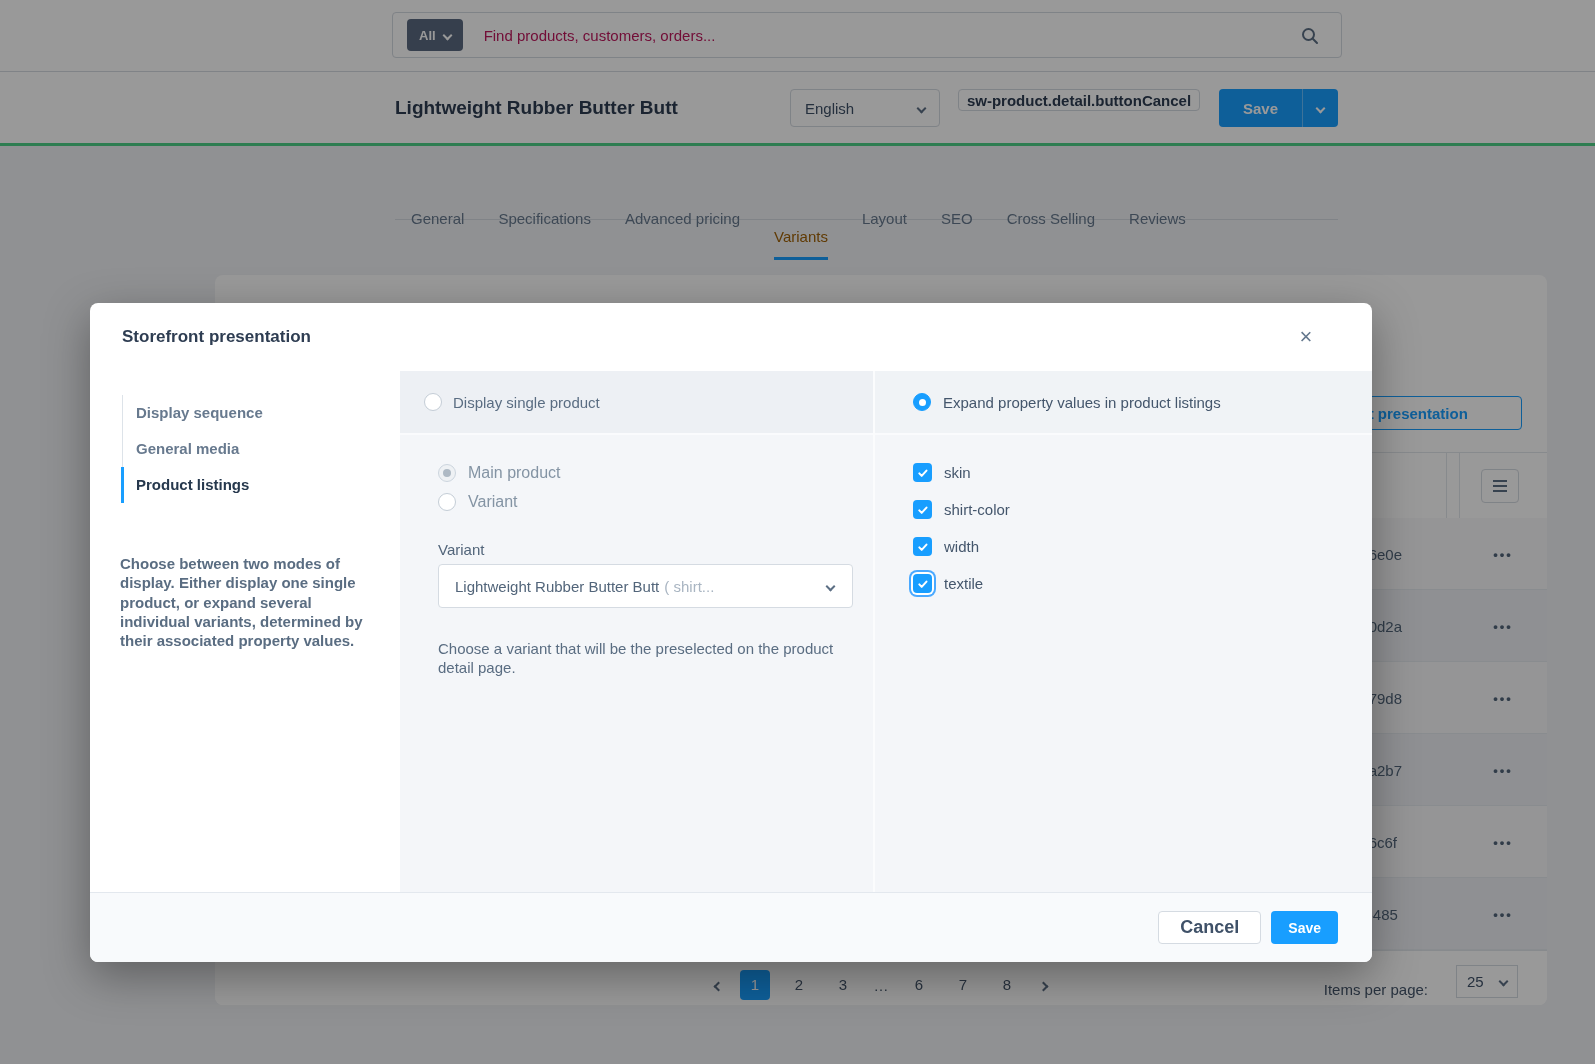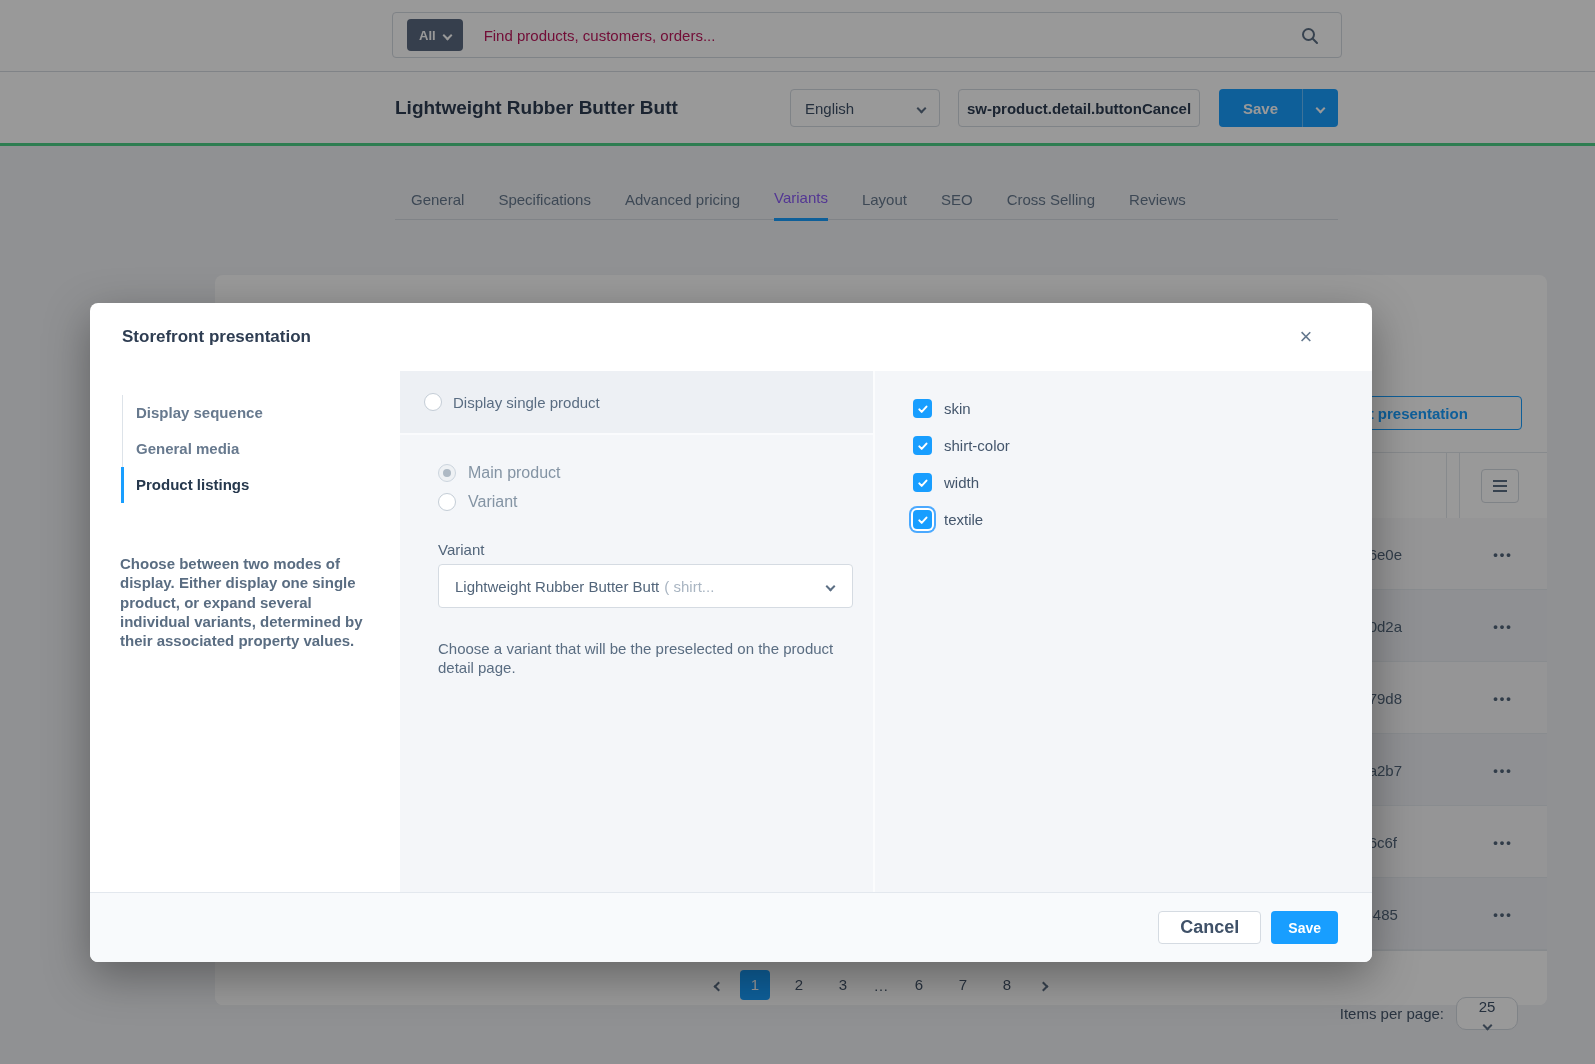--- a/index.html
+++ b/index.html
@@ -21,53 +21,53 @@
   .topbar{position:absolute;left:0;top:0;width:1595px;height:72px;background:#fff;border-bottom:1px solid #d5dbe2;}
   .searchbar{position:absolute;left:392px;top:12px;width:950px;height:46px;border:1px solid #d4dae1;border-radius:4px;background:#fff;display:flex;align-items:center;}
   .all-chip{margin-left:14px;height:32px;padding:0 12px;background:#5a6980;border-radius:4px;display:flex;align-items:center;gap:8px;color:#fff;font-size:13px;font-weight:700;}
   .search-ph{margin-left:21px;font-size:15px;color:#be185d;}
   .search-ico{position:absolute;right:22px;top:14px;}
 
   
   .smartbar{position:absolute;left:0;top:72px;width:1595px;height:71px;background:#fff;}
   .page-title{position:absolute;left:395px;top:0;height:71px;display:flex;align-items:center;font-size:19px;font-weight:700;color:#2e3d52;}
   .lang-select{position:absolute;left:790px;top:17px;width:150px;height:38px;border:1px solid #d4dae1;border-radius:4px;background:#fff;display:flex;align-items:center;justify-content:space-between;padding:0 14px;font-size:15px;color:#3f5168;}
-  .btn-cancel-sb{position:absolute;left:958px;top:17px;width:242px;height:38px;background:#fff;border:1px solid #d4dae1;border-radius:4px;font-size:15px;font-weight:700;color:#2e3d52;}
+  .btn-cancel-sb{position:absolute;left:958px;top:17px;width:242px;height:22px;background:#fff;border:1px solid #d4dae1;border-radius:4px;font-size:15px;font-weight:700;color:#2e3d52;}
   .save-split{position:absolute;left:1219px;top:17px;width:119px;height:38px;background:#189eff;border-radius:4px;display:flex;}
   .save-main{flex:1;border:none;background:transparent;color:#fff;font-size:15px;font-weight:700;}
   .save-chev{width:36px;border:none;background:transparent;border-left:1px solid rgba(255,255,255,0.35);display:flex;align-items:center;justify-content:center;}
   .greenline{position:absolute;left:0;top:143px;width:1595px;height:3px;background:#4dd087;}
 
   
   .tabs{position:absolute;left:411px;top:189px;display:flex;gap:34px;z-index:2;}
   .tab{font-size:15px;color:#67798e;padding-bottom:12px;background:none;border:none;}
-  .tab.active{color:#8b5cf6;border-bottom:3px solid #189eff;font-weight:400;}
+  .tab.active{color:#a16207;border-bottom:3px solid #189eff;font-weight:400;margin-top:39px;}
   .tabs-line{position:absolute;left:395px;top:219px;width:943px;height:1px;background:#d5dbe2;}
 
   
   .card{position:absolute;left:215px;top:275px;width:1332px;height:730px;background:#fff;border-radius:8px;}
   .sf-btn{position:absolute;left:1032px;top:121px;width:275px;height:34px;background:#fff;border:1px solid #189eff;border-radius:4px;color:#189eff;font-size:15px;font-weight:700;}
   .card-hdiv{position:absolute;left:0;top:177px;width:100%;height:1px;background:#e1e6ec;}
   .grid-settings{position:absolute;left:1266px;top:194px;width:38px;height:34px;background:#fff;border:1px solid #d4dae1;border-radius:4px;display:flex;align-items:center;justify-content:center;}
   .hamburger{width:14px;height:12px;background:repeating-linear-gradient(#5c6f84 0 2px,transparent 2px 5px);}
   .vline{position:absolute;top:177px;height:498px;width:1px;background:#e1e6ec;}
   .v1{left:1231px;} .v2{left:1244px;}
   .trow{position:absolute;left:0;width:1332px;height:72px;border-bottom:1px solid #e4e9ee;}
   .trow.odd{background:#f8f9fb;} .trow.even{background:#eef1f5;}
   .hash{position:absolute;left:1137px;top:50%;transform:translateY(-50%);font-size:15px;color:#52657a;}
   .dots{position:absolute;left:1244px;width:88px;top:50%;transform:translateY(-50%);background:none;border:none;color:#52657a;font-size:13px;font-weight:700;letter-spacing:2px;text-align:center;}
   .pgrow{position:absolute;left:0;top:675px;width:1332px;height:55px;border-top:1px solid #e1e6ec;background:#fff;border-radius:0 0 8px 8px;}
   .pager{position:absolute;left:50%;top:19px;transform:translateX(-50%);display:flex;align-items:center;gap:14px;}
   .pg-chv{background:none;border:none;padding:4px;}
   .page{width:30px;height:30px;line-height:30px;text-align:center;font-size:15px;color:#45566b;background:none;border:none;border-radius:4px;}
   .page.active{background:#189eff;color:#fff;}
   .pg-ellipsis{font-size:15px;color:#45566b;width:18px;text-align:center;}
-  .ipp{position:absolute;right:29px;top:14px;display:flex;align-items:center;gap:12px;margin-top:32px;}
+  .ipp{position:absolute;right:29px;top:14px;display:flex;align-items:flex-end;gap:28px;}
   .ipp-label{font-size:15px;color:#45566b;}
-  .ipp-select{width:62px;height:33px;border:1px solid #d4dae1;border-radius:10px;background:#fff;display:flex;align-items:center;justify-content:space-between;padding:0 10px;font-size:15px;color:#3f5168;flex-direction:column;}
+  .ipp-select{width:62px;height:33px;border:1px solid #d4dae1;border-radius:0;background:#fff;display:flex;align-items:center;justify-content:space-between;padding:0 10px;font-size:15px;color:#3f5168;}
 
   
   .overlay{position:absolute;left:0;top:0;width:1595px;height:1064px;background:rgba(0,0,0,0.40);z-index:40;}
   .modal{position:absolute;left:90px;top:303px;width:1282px;height:659px;background:#fff;border-radius:8px;z-index:50;box-shadow:0 14px 45px rgba(0,0,0,0.35);}
   .m-head{position:absolute;left:0;top:0;width:100%;height:68px;}
   .m-title{position:absolute;left:32px;top:0;height:68px;display:flex;align-items:center;font-size:17px;font-weight:700;color:#2e3d52;}
   .m-close{position:absolute;left:1200px;top:18px;width:32px;height:32px;background:none;border:none;font-size:22px;color:#64788e;line-height:30px;}
   .m-body{position:absolute;left:0;top:68px;right:0;bottom:70px;display:flex;}
   .m-left{width:310px;background:#fff;font-weight:bold;}
   .m-nav{margin:24px 0 0 32px;border-left:1px solid #dde3e9;width:230px;}
@@ -241,20 +241,24 @@
         <div class="v-select">
           <span>Lightweight Rubber Butter Butt</span>
           <span class="muted">( shirt...</span>
           <span class="chv"></span>
         </div>
         <p class="v-help">Choose a variant that will be the preselected on the product detail page.</p>
       </div>
     </div>
 
     <div class="m-right">
+      <div class="m-colhead rgt">
+        <span class="radio checked"></span>
+        <span class="hlbl">Expand property values in product listings</span>
+      </div>
       <div class="m-right-body">
         <div class="cb-row">
           <button class="cb">
             <svg width="12" height="12" viewBox="0 0 12 12">
                 <path d="M2.3 6.4l2.4 2.5 4.8-5.3" stroke="#fff" stroke-width="2" fill="none" stroke-linecap="round" stroke-linejoin="round"></path>
               </svg>
           </button>
           <span>skin</span>
         </div>
         <div class="cb-row">

